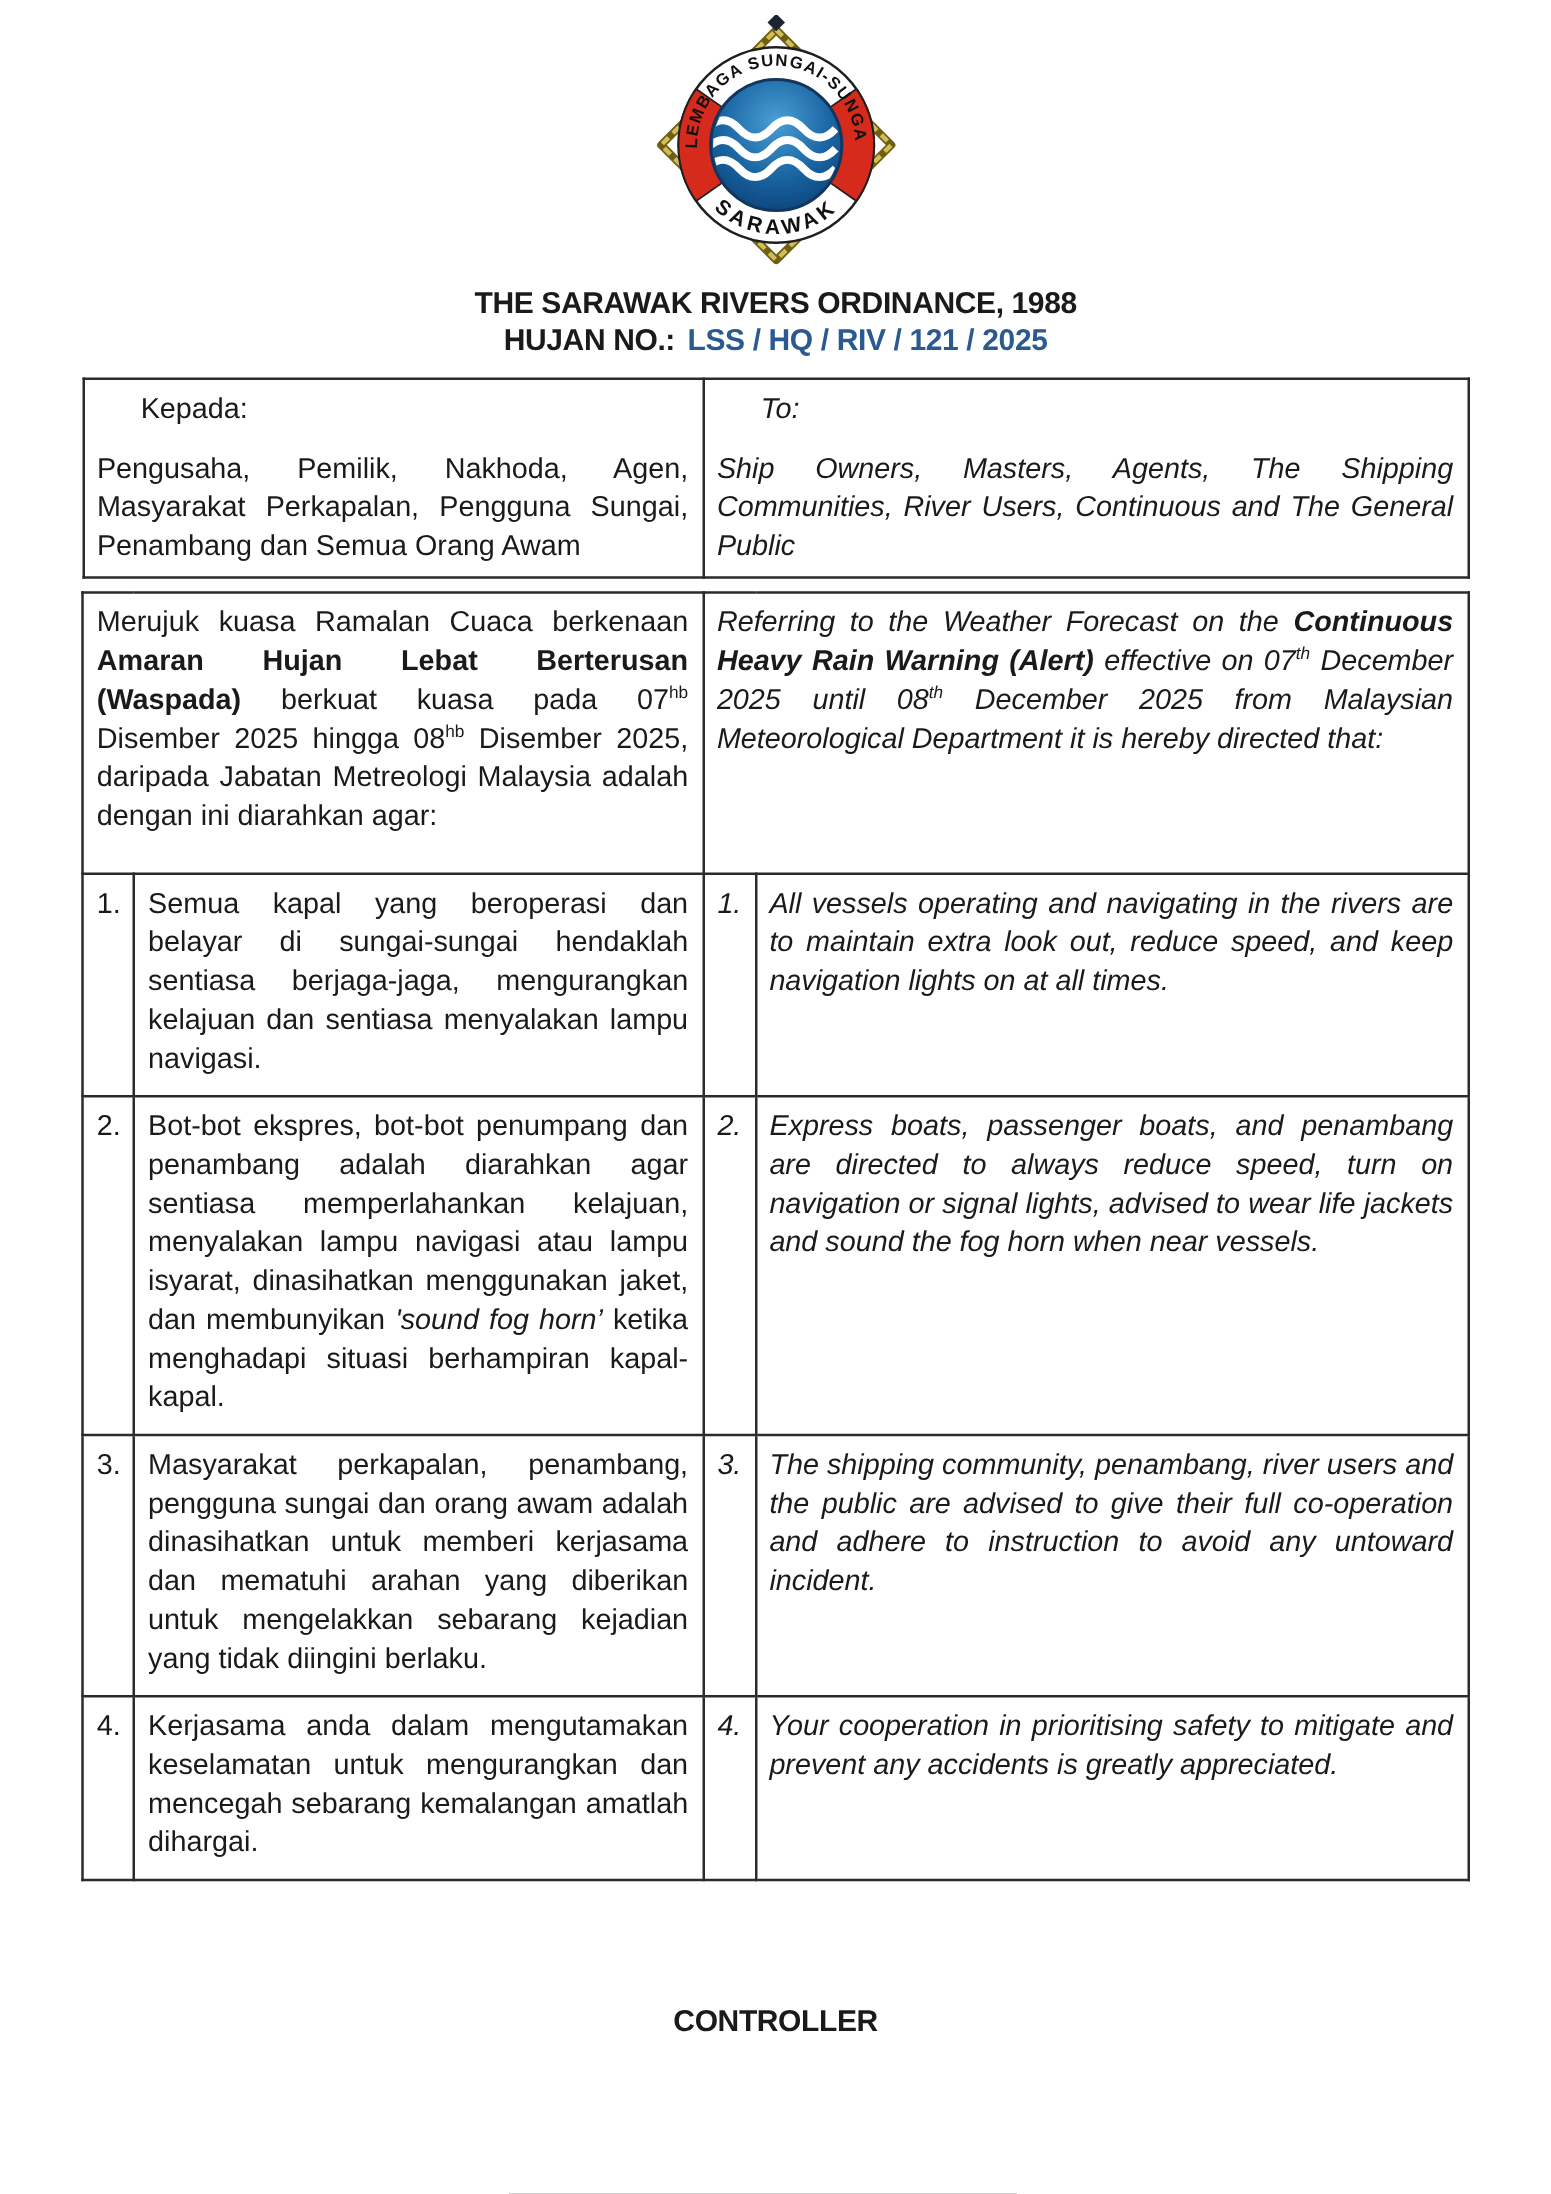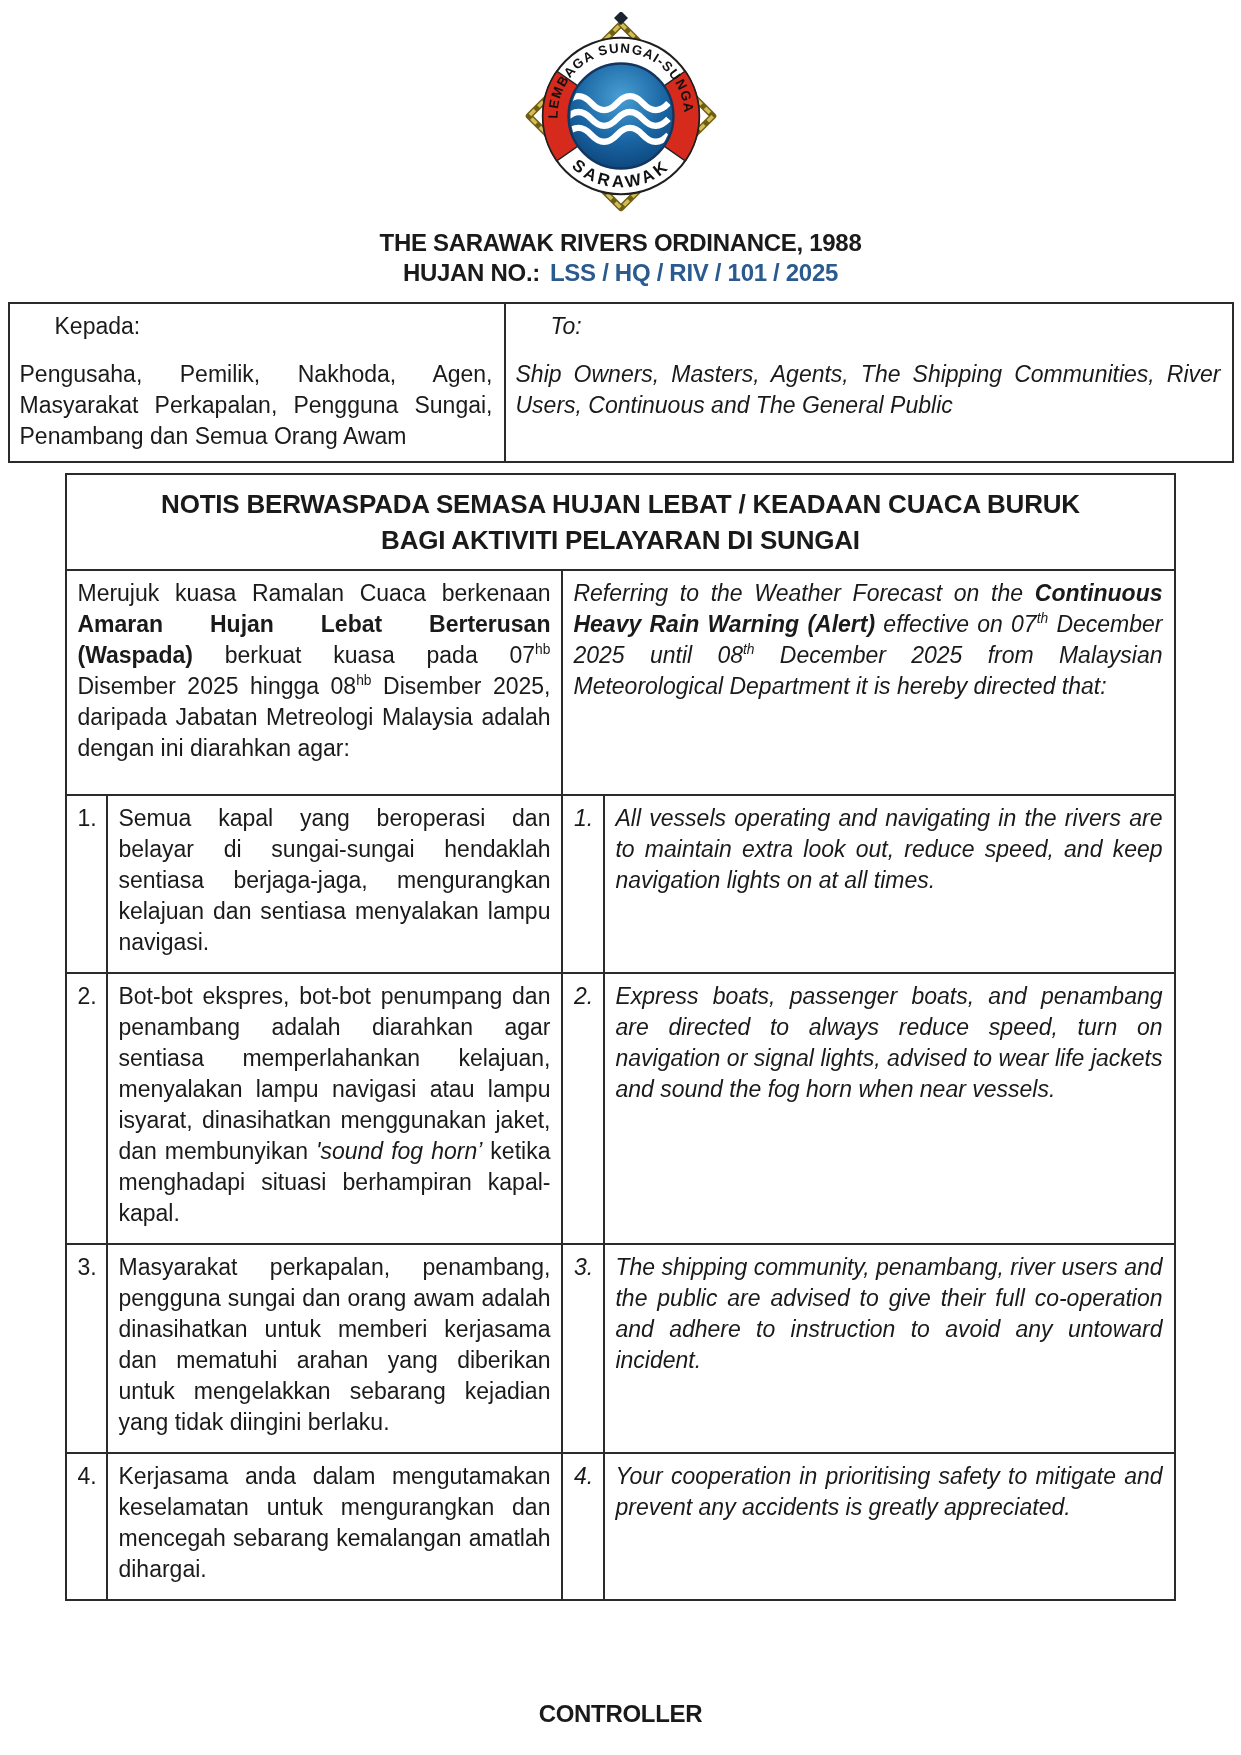--- a/index.html
+++ b/index.html
@@ -23,21 +23,21 @@
   .doc-header .line{font-size:24px;font-weight:bold;letter-spacing:-0.3px;}
   .notice-no-line{font-size:24px;font-weight:bold;letter-spacing:-0.3px;}
   .notice-no-line .num{color:var(--notice-number-blue);margin-left:10px;}
   
   .tbl{border-collapse:collapse;table-layout:fixed;width:1108px;margin:0 auto;}
   .tbl td{border:2px solid var(--border);vertical-align:top;padding:7px 11px 9px 10px;
           font-size:23px;line-height:31px;}
   .tbl-address{margin-top:14px;}
   .tbl-address .cell-label{margin-bottom:13px;margin-left:35px;}
   .tbl-address td.malay{width:496px;}
-  .tbl-address td.english{width:728px;font-style:italic;}
+  .tbl-address td.english{width:612px;font-style:italic;}
   .just{text-align:justify;margin-top:17px;}
   .tbl-main{margin-top:10px;}
   .tbl-main td.numcol{width:41px;text-align:center;padding-left:2px;padding-right:2px;}
   .tbl-main td.malaycol{width:455px;}
   .tbl-main td.engnumcol{width:42px;text-align:center;padding-left:2px;padding-right:2px;font-style:italic;}
   .tbl-main td.engcol{width:570px;font-style:italic;}
   .tbl-main td.heading-cell{
     text-align:center;font-weight:bold;font-size:26px;line-height:36px;
     padding:11px 18px;letter-spacing:-0.2px;
   }
@@ -95,21 +95,21 @@
       </text>
       <text font-family="Liberation Sans, sans-serif" font-size="17" font-weight="bold" letter-spacing="3.5" fill="#111">
         <textPath href="#arcBottom" startOffset="50%" text-anchor="middle">SARAWAK</textPath>
       </text>
     </svg>
   </div>
 
   <div class="doc-header">
     <div class="line">THE SARAWAK RIVERS ORDINANCE, 1988</div>
     <div class="notice-no-line">
-      <span>HUJAN NO.:</span><span class="num">LSS / HQ / RIV / 101 / 2025</span>
+      <span>HUJAN NO.:</span><span class="num">LSS / HQ / RIV / 121 / 2025</span>
     </div>
   </div>
 
   <table class="tbl tbl-address">
     <tbody>
         <tr>
       <td class="malay">
         <div class="cell-label">Kepada:</div>
         <div class="just">Pengusaha, Pemilik, Nakhoda, Agen, Masyarakat Perkapalan, Pengguna Sungai, Penambang dan Semua Orang Awam</div>
       </td>
@@ -123,26 +123,20 @@
 
   <table class="tbl tbl-main">
     <colgroup>
       <col style="width:41px">
         <col style="width:455px">
         <col style="width:42px">
         <col style="width:570px">
     </colgroup>
 
     <tbody>
-        <tr>
-      <td class="heading-cell" colspan="4">
-        <div>NOTIS BERWASPADA SEMASA HUJAN LEBAT / KEADAAN CUACA BURUK</div>
-        <div>BAGI AKTIVITI PELAYARAN DI SUNGAI</div>
-      </td>
-    </tr>
 
     <tr>
       <td colspan="2" class="just intro-pad"><span>Merujuk kuasa Ramalan Cuaca berkenaan </span><span class="b">Amaran Hujan Lebat Berterusan (Waspada)</span><span> berkuat kuasa pada 07</span><sup>hb</sup><span> Disember 2025 hingga 08</span><sup>hb</sup><span> Disember 2025, daripada Jabatan Metreologi Malaysia adalah dengan ini diarahkan agar:</span></td>
       <td colspan="2" class="just intro-pad engcol"><span>Referring to the Weather Forecast on the </span><span class="b">Continuous Heavy Rain Warning (Alert)</span><span> effective on 07</span><sup>th</sup><span> December 2025 until 08</span><sup>th</sup><span> December 2025 from Malaysian Meteorological Department it is hereby directed that:</span></td>
     </tr>
 
     <tr>
       <td class="numcol">1.</td>
       <td class="malaycol just item-pad"><span>Semua kapal yang beroperasi dan belayar di sungai-sungai hendaklah sentiasa berjaga-jaga, mengurangkan kelajuan dan sentiasa menyalakan lampu navigasi.</span></td>
       <td class="engnumcol">1.</td>

